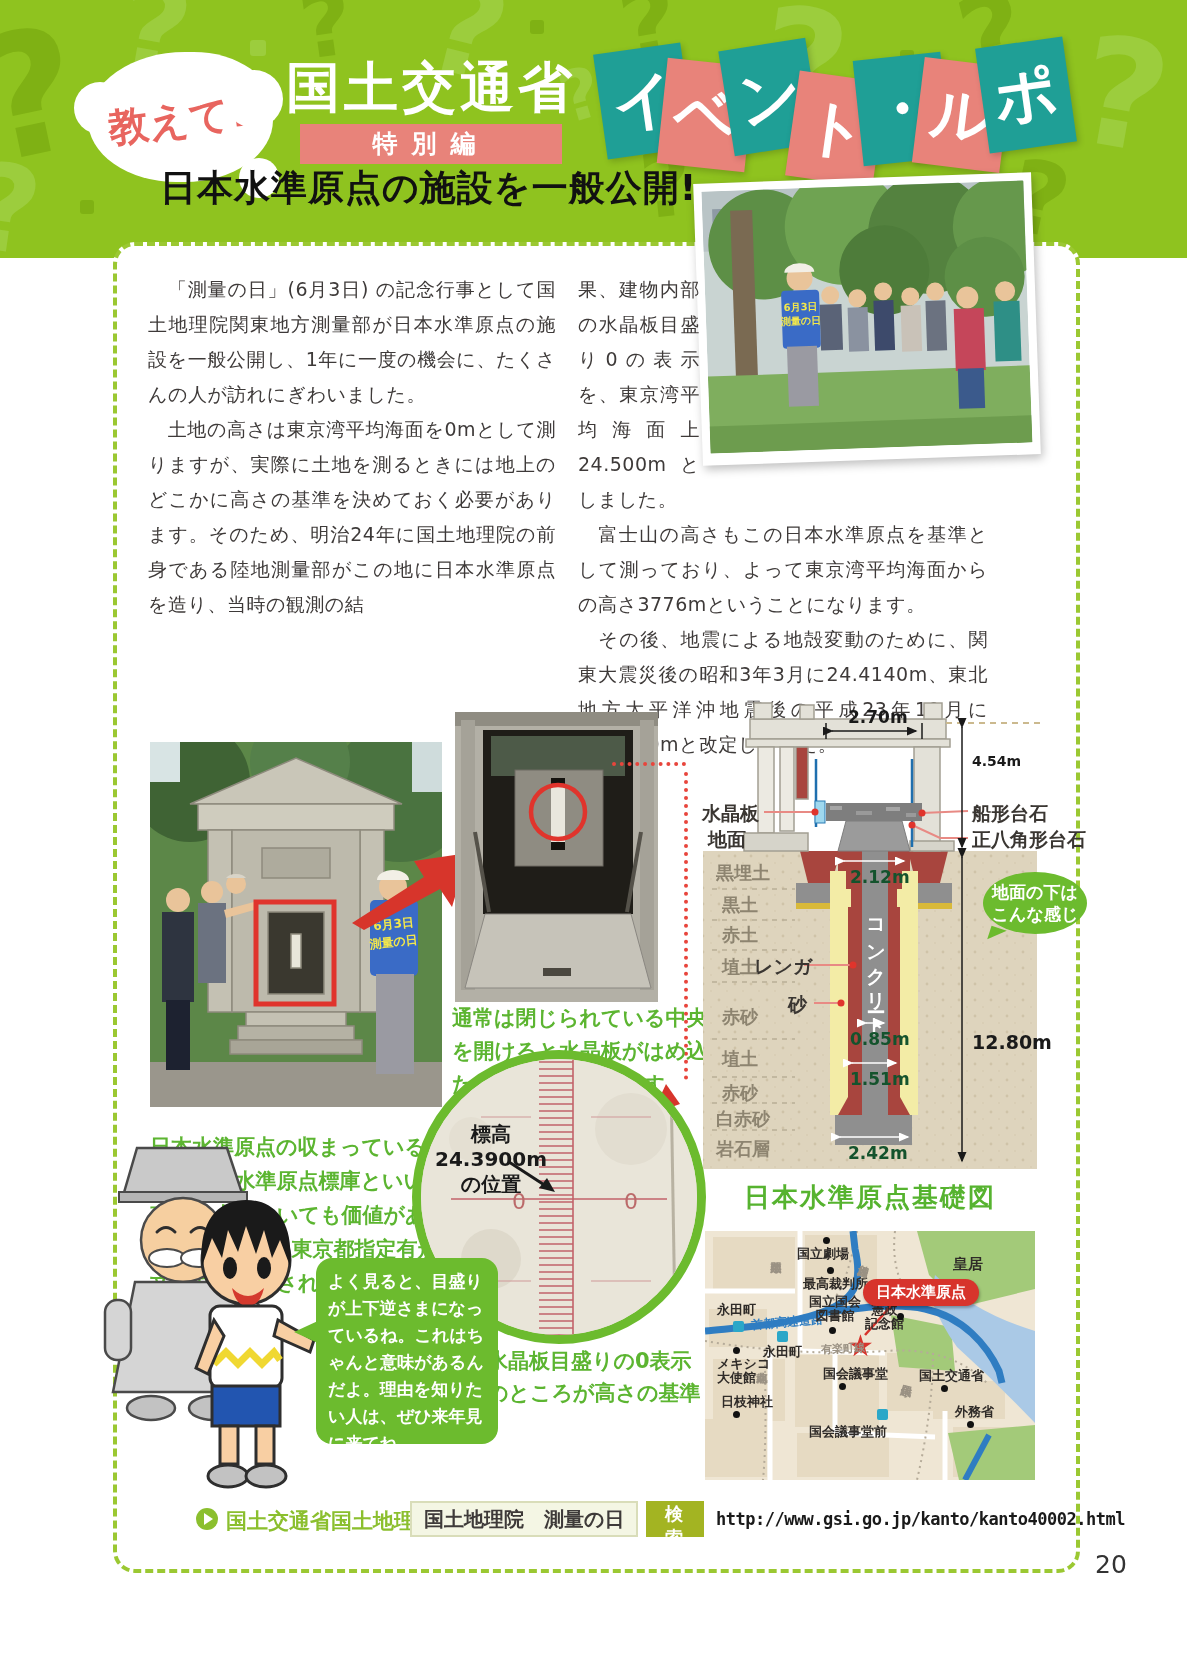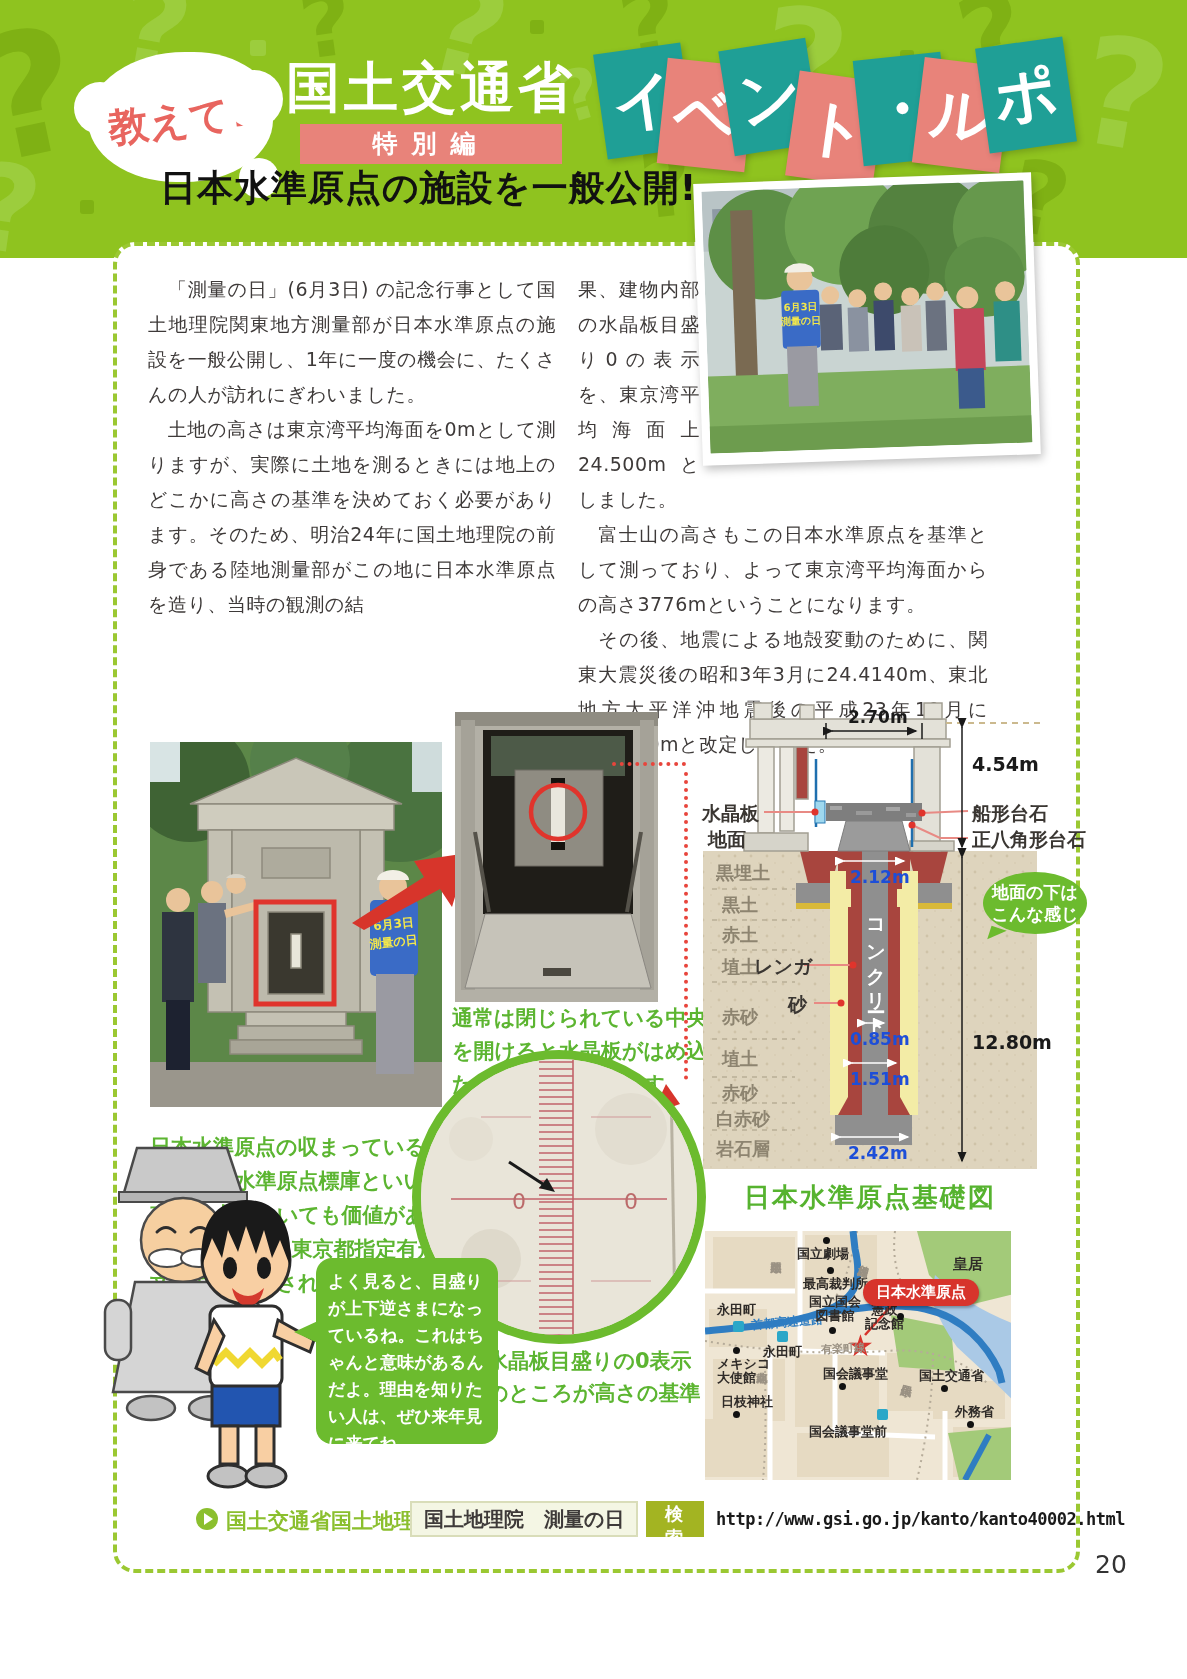--- a/index.html
+++ b/index.html
@@ -34,32 +34,32 @@
   .dotline-v{position:absolute;border-left:4px dotted #e8453c;}
   
   .magnifier{position:absolute;left:412px;top:1050px;width:276px;height:276px;border:9px solid #6cbb2e;border-radius:50%;
              overflow:hidden;background:#e9e5d9;}
   .mag-ann{position:absolute;left:432px;top:1122px;width:118px;text-align:center;font-weight:bold;font-size:20px;line-height:25px;color:#1a1a1a;}
   
   .diagram{position:absolute;left:700px;top:675px;width:400px;height:500px;}
   .dlbl{position:absolute;font-weight:bold;font-size:19px;color:#3a3632;white-space:nowrap;}
   .soil{position:absolute;font-size:18px;font-weight:bold;color:#8d8470;white-space:nowrap;}
   .dim{position:absolute;font-weight:bold;font-size:17px;color:#1a1a1a;white-space:nowrap;}
-  .dimw{color:#1d4ed8;}
+  .dimw{color:#14532d;}
   .concrete-v{position:absolute;left:160px;top:212px;width:30px;height:160px;writing-mode:vertical-rl;
               color:#fff;font-weight:bold;font-size:19px;letter-spacing:2px;text-align:center;}
   .gbubble{position:absolute;left:983px;top:872px;width:104px;height:62px;background:#6cbb2e;border-radius:50%;
            color:#fff;font-weight:bold;font-size:17px;line-height:22px;display:flex;flex-direction:column;
            align-items:center;justify-content:center;}
   .gbubble .tail{position:absolute;left:6px;bottom:-8px;width:0;height:0;border-left:16px solid #6cbb2e;
                  border-bottom:14px solid transparent;transform:rotate(18deg);}
   .diagram-title{position:absolute;left:700px;top:1180px;width:340px;text-align:center;color:#56b32f;
                  font-size:26px;font-weight:bold;letter-spacing:2px;}
   
-  .map{position:absolute;left:705px;top:1231px;width:306px;height:249px;overflow:hidden;background:#efe6d4;}
+  .map{position:absolute;left:705px;top:1231px;width:330px;height:249px;overflow:hidden;background:#efe6d4;}
   .mlbl{position:absolute;font-size:13px;font-weight:bold;color:#2f2b28;white-space:nowrap;line-height:14px;}
   .mrail{position:absolute;font-size:11px;font-weight:bold;color:#9a9183;white-space:nowrap;}
   .mdot{position:absolute;width:7px;height:7px;border-radius:50%;background:#111;}
   .metro{position:absolute;width:11px;height:11px;background:#2ba7c8;border-radius:2px;}
   .map-badge{position:absolute;left:158px;top:48px;width:116px;height:27px;background:#d7342c;border-radius:14px;
              color:#fff;font-size:15px;font-weight:bold;text-align:center;line-height:27px;box-shadow:1px 2px 3px rgba(0,0,0,.3);}
   .map-star{position:absolute;left:142px;top:100px;font-size:30px;color:#d7342c;line-height:30px;}
   
   .sbubble{position:absolute;left:316px;top:1258px;width:182px;height:186px;background:#6cbb2e;border-radius:16px;
            color:#fff;font-weight:bold;font-size:17px;line-height:27px;padding:10px 12px;box-sizing:border-box;}
@@ -286,20 +286,25 @@
       <line x1="30" y1="140" x2="246" y2="140" stroke="#c2626a" stroke-width="1.6"></line>
       <line x1="60" y1="58" x2="110" y2="58" stroke="#cf9a9a" stroke-width="1.2"></line>
       <line x1="170" y1="58" x2="230" y2="58" stroke="#cf9a9a" stroke-width="1.2"></line>
       <line x1="60" y1="222" x2="110" y2="222" stroke="#cf9a9a" stroke-width="1.2"></line>
       <line x1="170" y1="222" x2="230" y2="222" stroke="#cf9a9a" stroke-width="1.2"></line>
       <text x="98" y="148" font-size="22" fill="#bb6a6a" text-anchor="middle" transform="rotate(180 98 141)">0</text>
       <text x="210" y="148" font-size="22" fill="#bb6a6a" text-anchor="middle" transform="rotate(180 210 141)">0</text>
       <line x1="250" y1="20" x2="254" y2="260" stroke="#b8b2a2" stroke-width="3"></line>
     </svg>
   </div>
+  <div class="mag-ann">
+    <div>標高</div>
+    <div>24.3900m</div>
+    <div>の位置</div>
+  </div>
   <svg class="abs" style="left:505px;top:1158px;" width="60" height="42" viewBox="0 0 60 42">
     <line x1="4" y1="4" x2="44" y2="30" stroke="#1a1a1a" stroke-width="3"></line>
     <polygon points="50,34 34,30 42,20" fill="#1a1a1a"></polygon>
   </svg>
 
   <div class="greencap" style="left:487px;top:1345px;width:215px;line-height:32px;">
     <div>水晶板目盛りの0表示</div>
     <div>のところが高さの基準</div>
   </div>
 
@@ -411,21 +416,21 @@
     <div class="soil" style="left:16px;top:186px;">黒埋土</div>
     <div class="soil" style="left:22px;top:218px;">黒土</div>
     <div class="soil" style="left:22px;top:248px;">赤土</div>
     <div class="soil" style="left:22px;top:280px;">埴土</div>
     <div class="soil" style="left:22px;top:330px;">赤砂</div>
     <div class="soil" style="left:22px;top:372px;">埴土</div>
     <div class="soil" style="left:22px;top:406px;">赤砂</div>
     <div class="soil" style="left:16px;top:432px;">白赤砂</div>
     <div class="soil" style="left:16px;top:462px;">岩石層</div>
     <div class="dim" style="left:148px;top:32px;">2.70m</div>
-    <div class="dim" style="left:272px;top:78px;font-size:19px;">4.54m</div>
+    <div class="dim" style="left:272px;top:78px;font-size:14px;">4.54m</div>
     <div class="dim dimw" style="left:150px;top:192px;">2.12m</div>
     <div class="dim dimw" style="left:150px;top:354px;">0.85m</div>
     <div class="dim dimw" style="left:150px;top:394px;">1.51m</div>
     <div class="dim dimw" style="left:148px;top:468px;">2.42m</div>
     <div class="dim" style="left:272px;top:356px;font-size:19px;">12.80m</div>
   </div>
 
   <div class="gbubble">
     <div class="tail"></div>
     <div>地面の下は</div>

